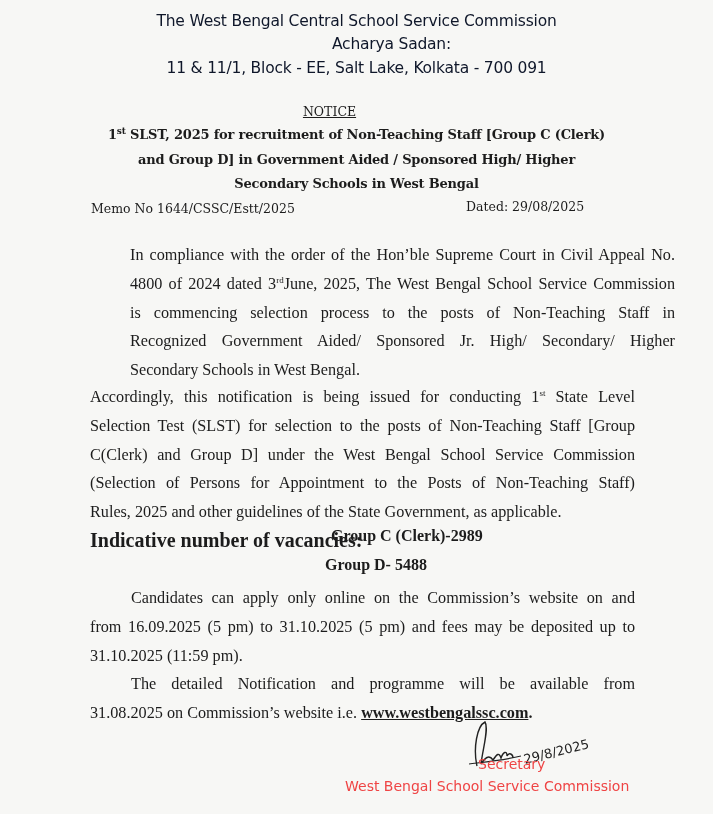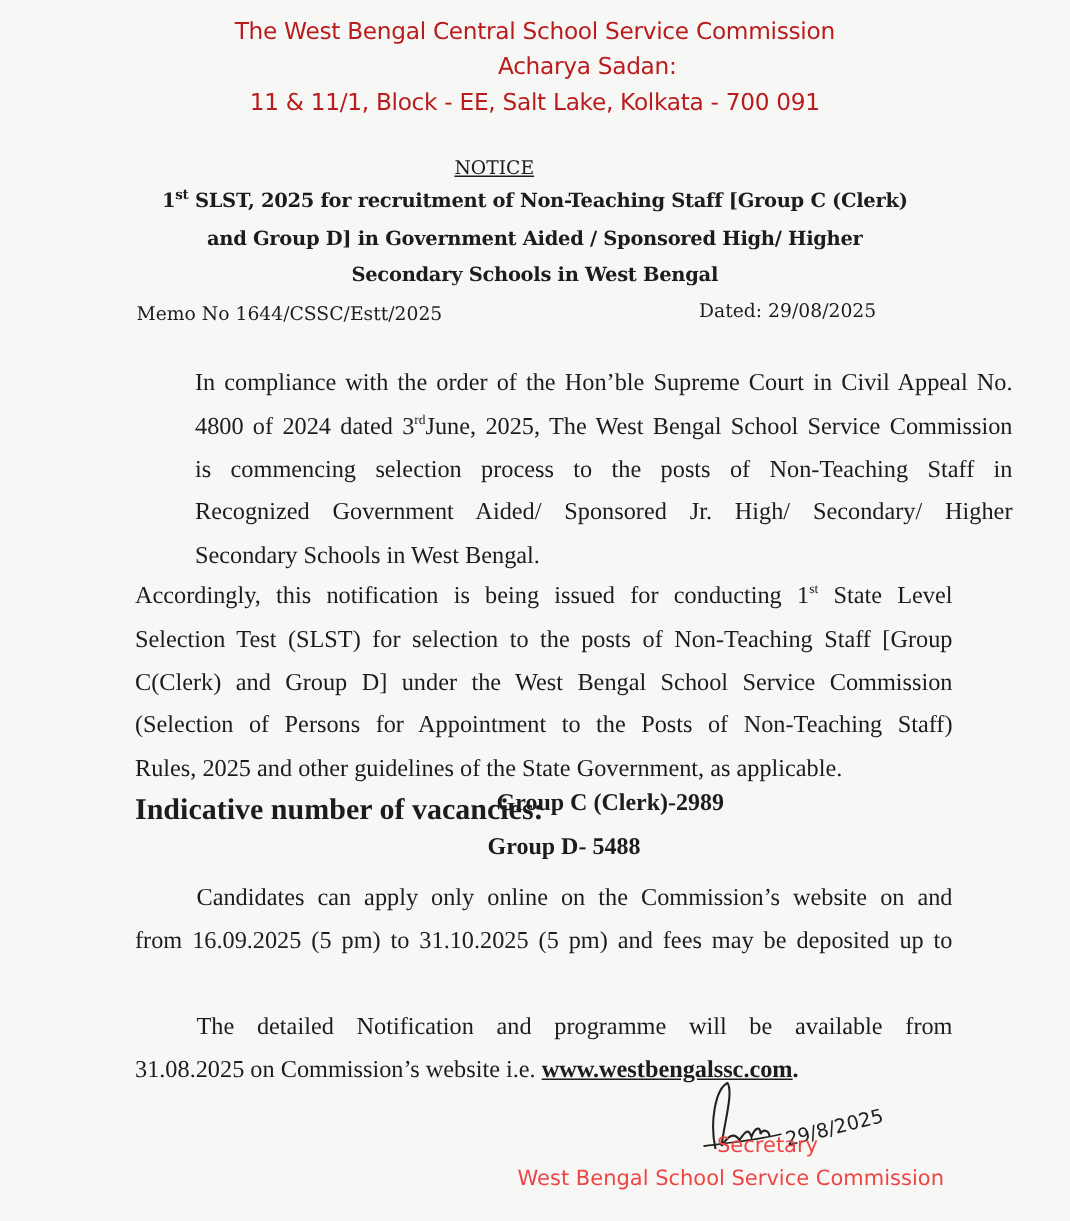--- a/index.html
+++ b/index.html
@@ -5,21 +5,21 @@
   html, body { margin: 0; padding: 0; }
   body {
     width: 713px; height: 814px; overflow: hidden;
     background: #f7f7f5;
     color: #1c1c1c;
     position: relative;
   }
   .page { position: absolute; inset: 0; }
   .hdr {
     position: absolute; left: 0; width: 713px; text-align: center;
-    font-family: "DejaVu Sans", sans-serif; font-size: 15.5px; color: #b91c1c;
+    font-family: "DejaVu Sans", sans-serif; font-size: 15.5px; color: #0f172a;
     letter-spacing: -0.2px;
   }
   .times { font-family: "Liberation Serif", serif; }
   .abs { position: absolute; white-space: nowrap; }
   .notice {
     font-family: "DejaVu Serif", serif; font-size: 12.5px; text-decoration: underline;
     left: 0; width: 659px; text-align: center;
   }
   .subj {
     font-family: "DejaVu Serif", serif; font-weight: bold; font-size: 13px;
@@ -79,20 +79,21 @@
     <span class="line last">Rules, 2025 and other guidelines of the State Government, as applicable.</span>
   </div>
 
   <div class="abs times bold" style="left:90px; top:529px; font-size:20px;">Indicative number of vacancies:</div>
   <div class="abs times bold" style="left:331px; top:527px; font-size:16px;">Group C (Clerk)-2989</div>
   <div class="abs times bold" style="left:325px; top:556px; font-size:16px;">Group D- 5488</div>
 
   <div class="body-text" style="top:584px;">
     <span class="line" style="padding-left:41px; width:504px;">Candidates can apply only online on the Commission’s website on and</span>
     <span class="line">from 16.09.2025 (5 pm) to 31.10.2025 (5 pm) and fees may be deposited up to</span>
+    <span class="line last">31.10.2025 (11:59 pm).</span>
   </div>
 
   <div class="body-text" style="top:670px;">
     <span class="line" style="padding-left:41px; width:504px;">The detailed Notification and programme will be available from</span>
     <span class="line last"><span>31.08.2025 on Commission’s website i.e. </span><a class="link" style="color:#1c1c1c;">www.westbengalssc.com</a><span class="bold">.</span></span>
   </div>
 
   <svg class="signature" viewBox="0 0 170 70">
     <path d="M22 48 C18 30, 22 8, 30 4 C34 10, 28 30, 26 46 C30 40, 34 36, 38 42 C42 36, 44 34, 46 40 C48 34, 52 32, 52 38 C54 34, 58 36, 58 40" fill="none" stroke="#222" stroke-width="1.4"></path>
     <path d="M14 46 C30 44, 50 42, 66 38" fill="none" stroke="#222" stroke-width="1.2"></path>

